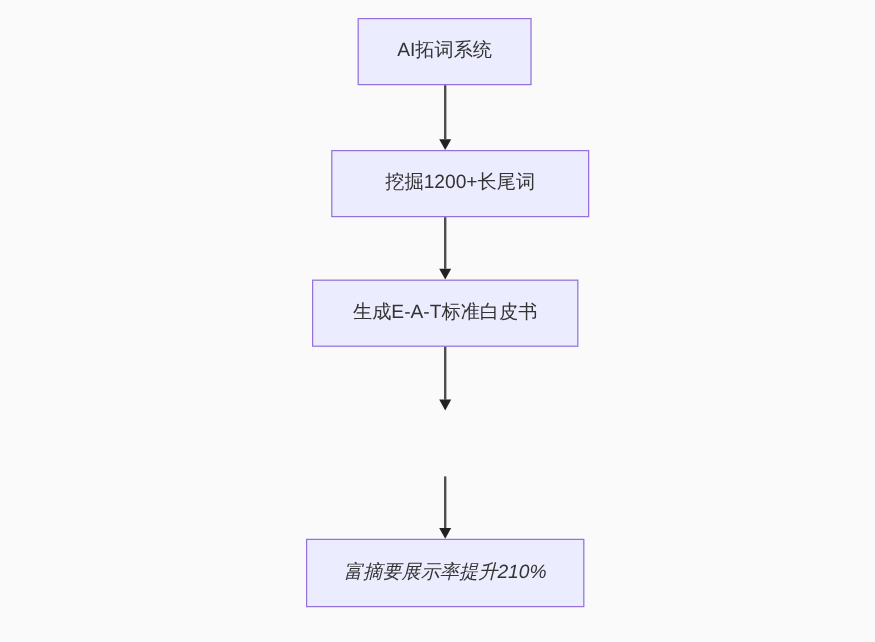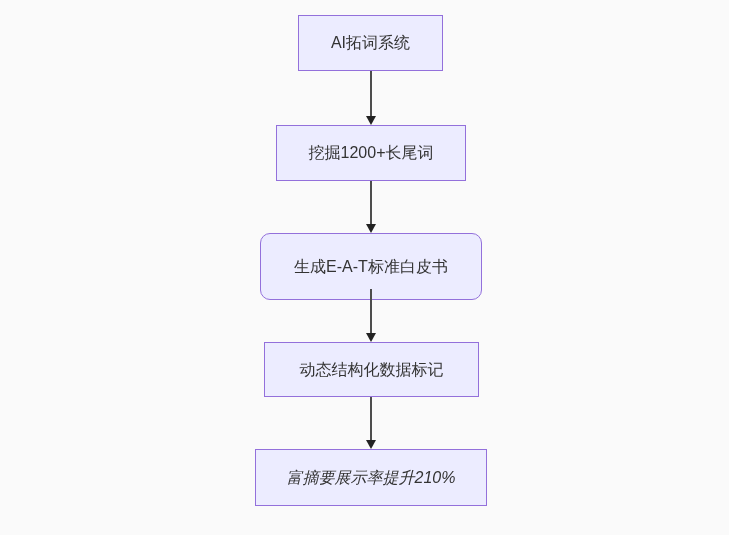--- a/index.html
+++ b/index.html
@@ -22,22 +22,22 @@
     border: 1px solid #9370DB;
     color: #333333;
     font-size: 16px;
     display: flex;
     align-items: center;
     justify-content: center;
     text-align: center;
     line-height: 1.2;
   }
   .n1 { left: 298px; top: 15px;  width: 145px; height: 56px; }
-  .n2 { left: 276px; top: 125px; width: 190px; height: 56px; }
-  .n3 { left: 260px; top: 233px; width: 222px; height: 67px; border-radius: 10px; }
+  .n2 { left: 276px; top: 125px; width: 215px; height: 56px; }
+  .n3 { left: 260px; top: 233px; width: 222px; height: 56px; }
   .n4 { left: 264px; top: 342px; width: 215px; height: 55px; }
   .n5 { left: 255px; top: 449px; width: 232px; height: 57px; font-style: italic; }
 
   .edge {
     position: absolute;
     left: 366px;
     width: 10px;
     display: flex;
     flex-direction: column;
     align-items: center;
@@ -84,23 +84,20 @@
 
   <div class="node n3">
     <span>生成E-A-T标准白皮书</span>
   </div>
 
   <div class="edge e3">
     <div class="edge-line"></div>
     <div class="edge-arrowhead"></div>
   </div>
 
-  <div class="node n4">
-    <span>动态结构化数据标记</span>
-  </div>
 
   <div class="edge e4">
     <div class="edge-line"></div>
     <div class="edge-arrowhead"></div>
   </div>
 
   <div class="node n5">
     <span>富摘要展示率提升210%</span>
   </div>
 

